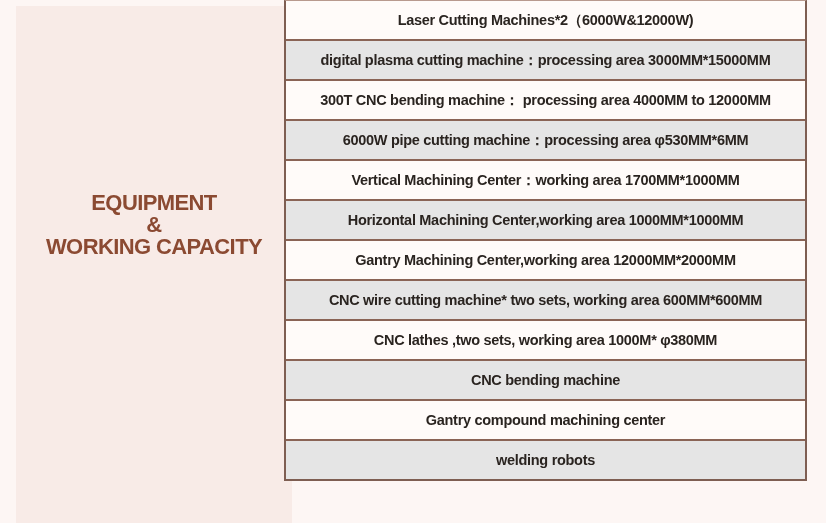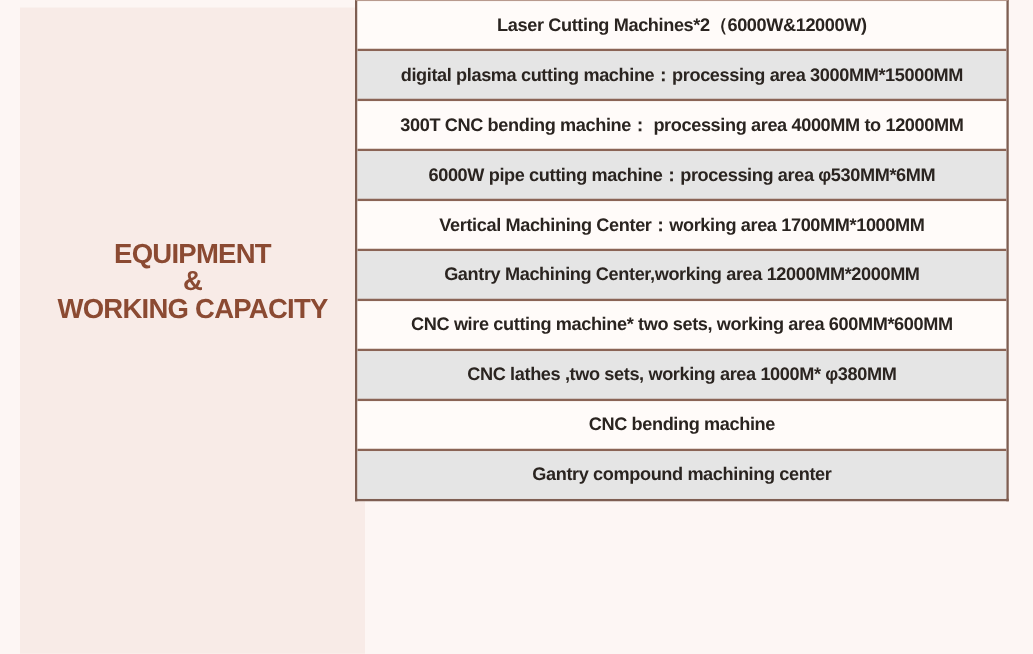--- a/index.html
+++ b/index.html
@@ -75,18 +75,20 @@
     <div>WORKING CAPACITY</div>
   </div>
 </div>
 
 <div class="table">
   <div class="row">Laser Cutting Machines*2（6000W&amp;12000W)</div>
   <div class="row">digital plasma cutting machine：processing area 3000MM*15000MM</div>
   <div class="row">300T CNC bending machine： processing area 4000MM to 12000MM</div>
   <div class="row">6000W pipe cutting machine：processing area φ530MM*6MM</div>
   <div class="row">Vertical Machining Center：working area 1700MM*1000MM</div>
+  <div class="row">Horizontal Machining Center,working area 1000MM*1000MM</div>
   <div class="row">Gantry Machining Center,working area 12000MM*2000MM</div>
   <div class="row">CNC wire cutting machine* two sets, working area 600MM*600MM</div>
   <div class="row">CNC lathes ,two sets, working area 1000M* φ380MM</div>
   <div class="row">CNC bending machine</div>
   <div class="row">Gantry compound machining center</div>
+  <div class="row">welding robots</div>
 </div>
 
 </body></html>

